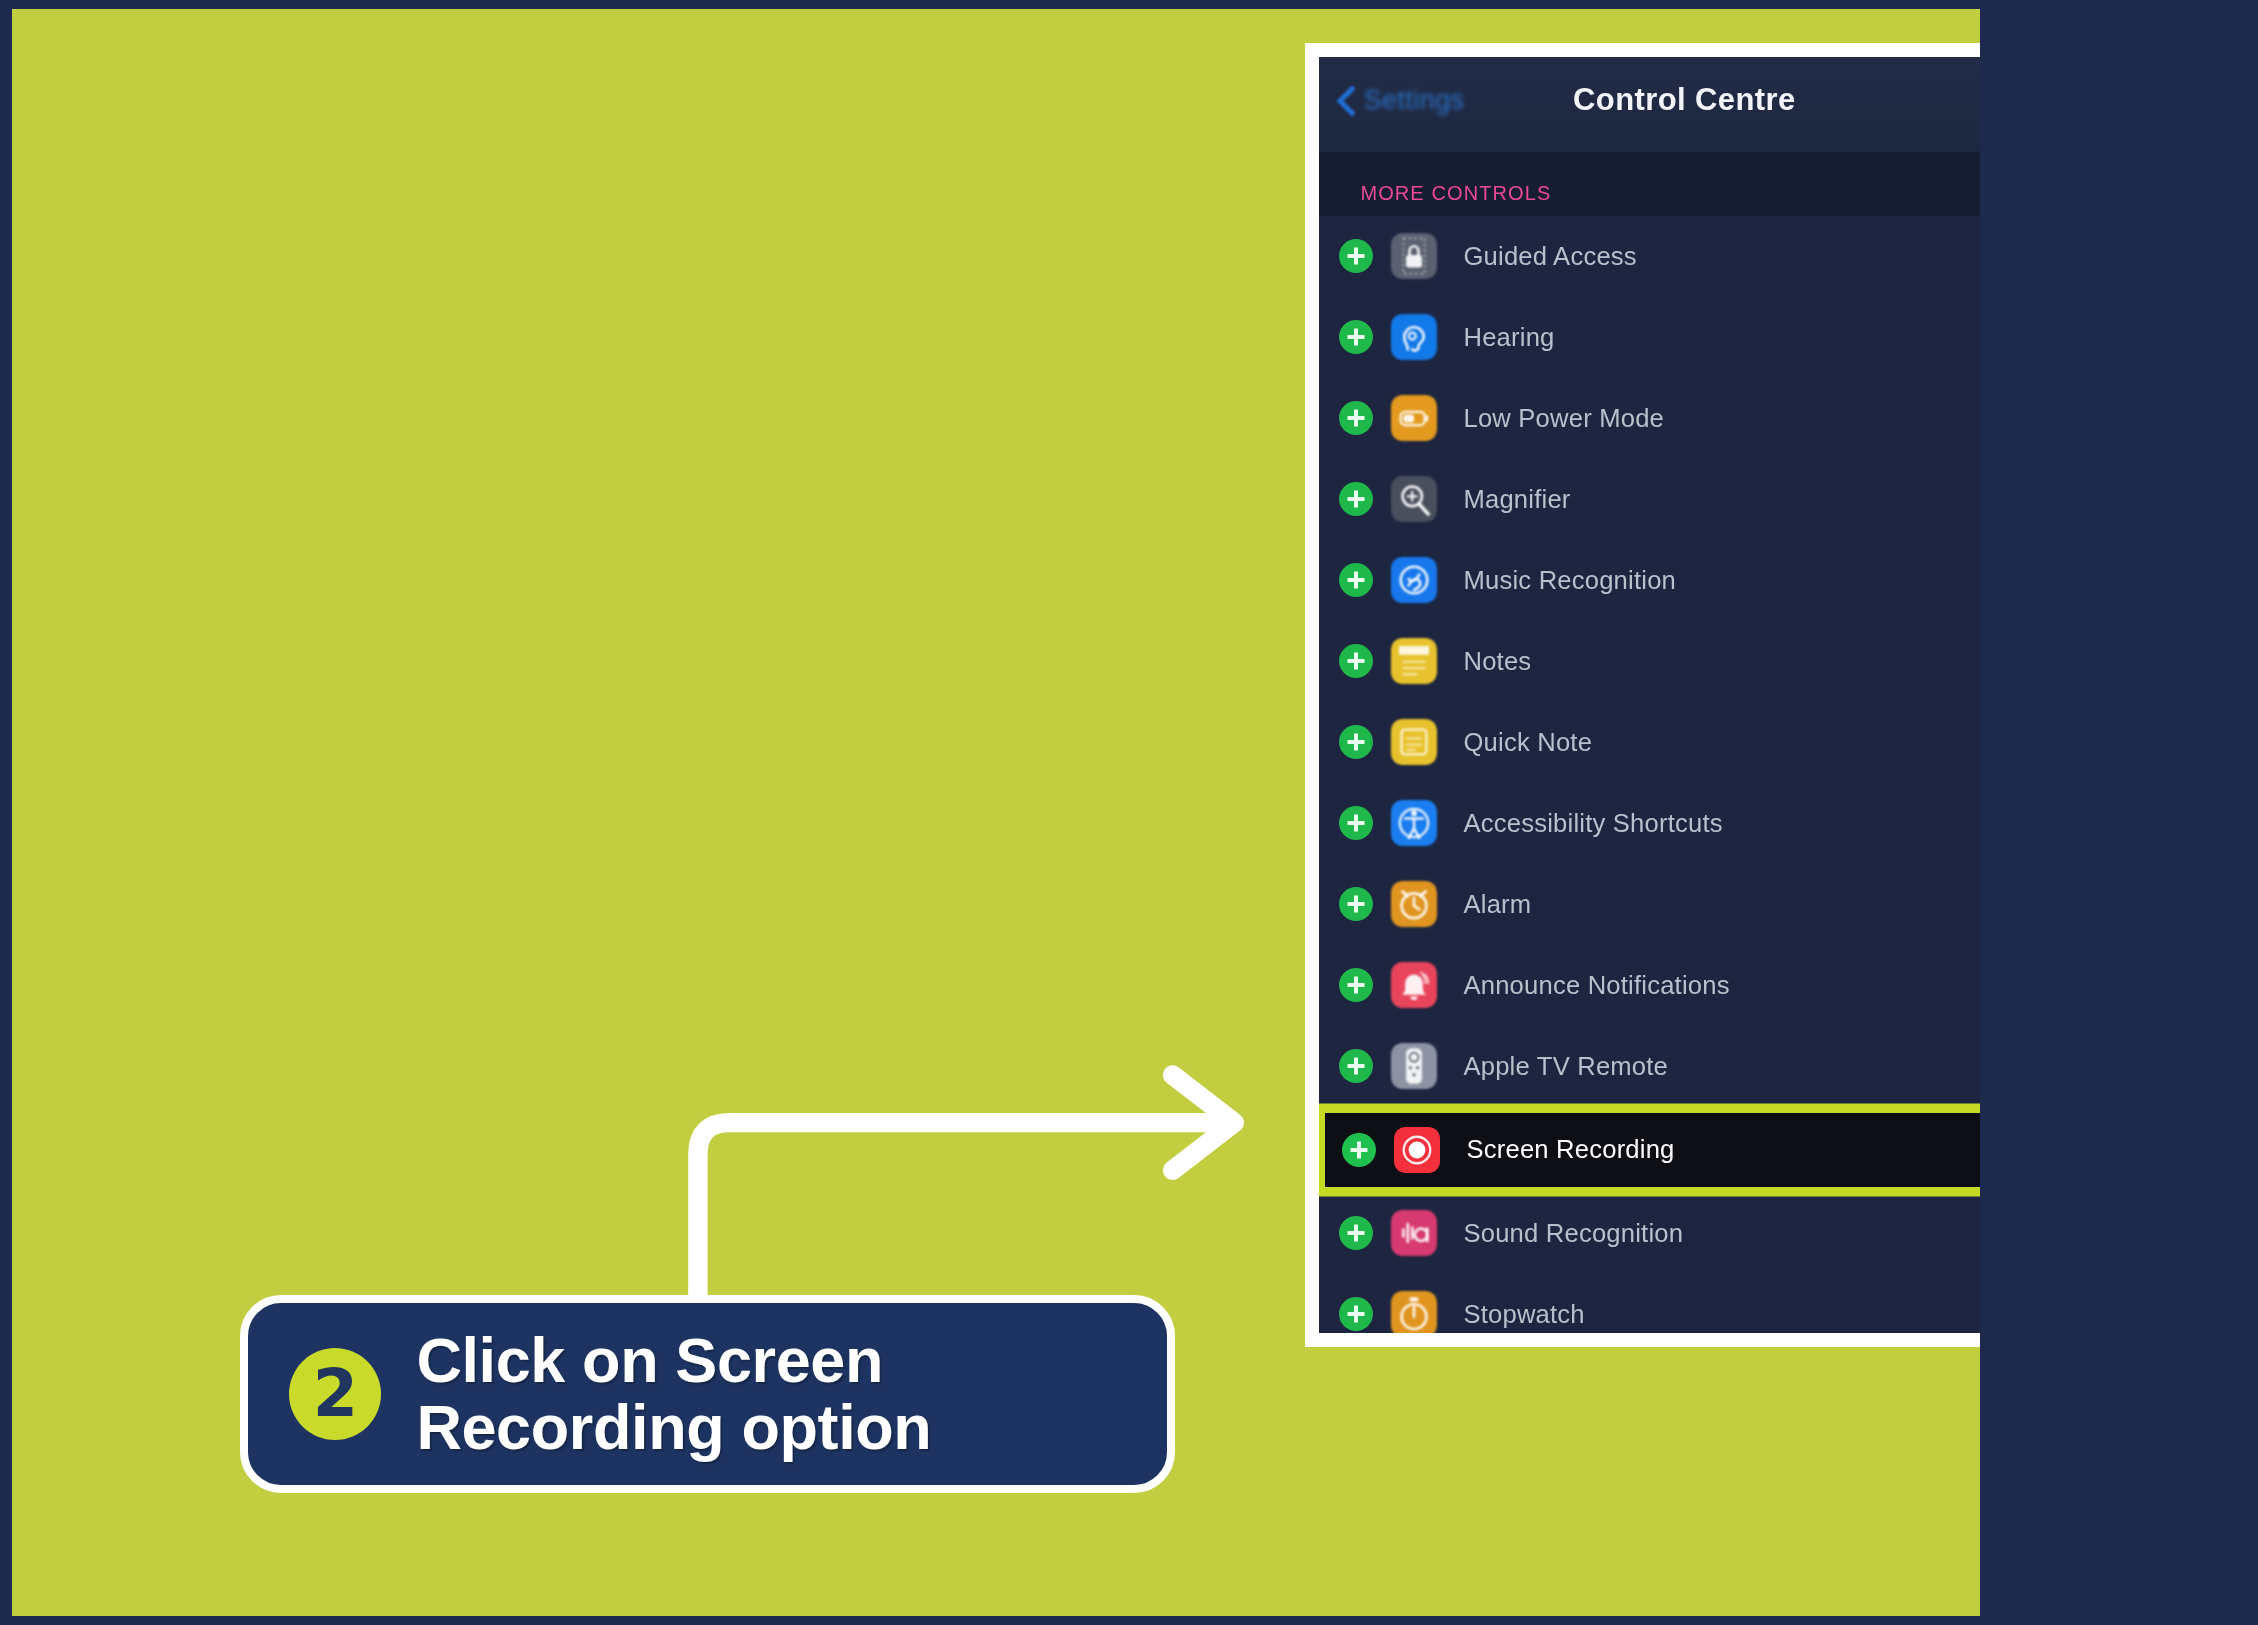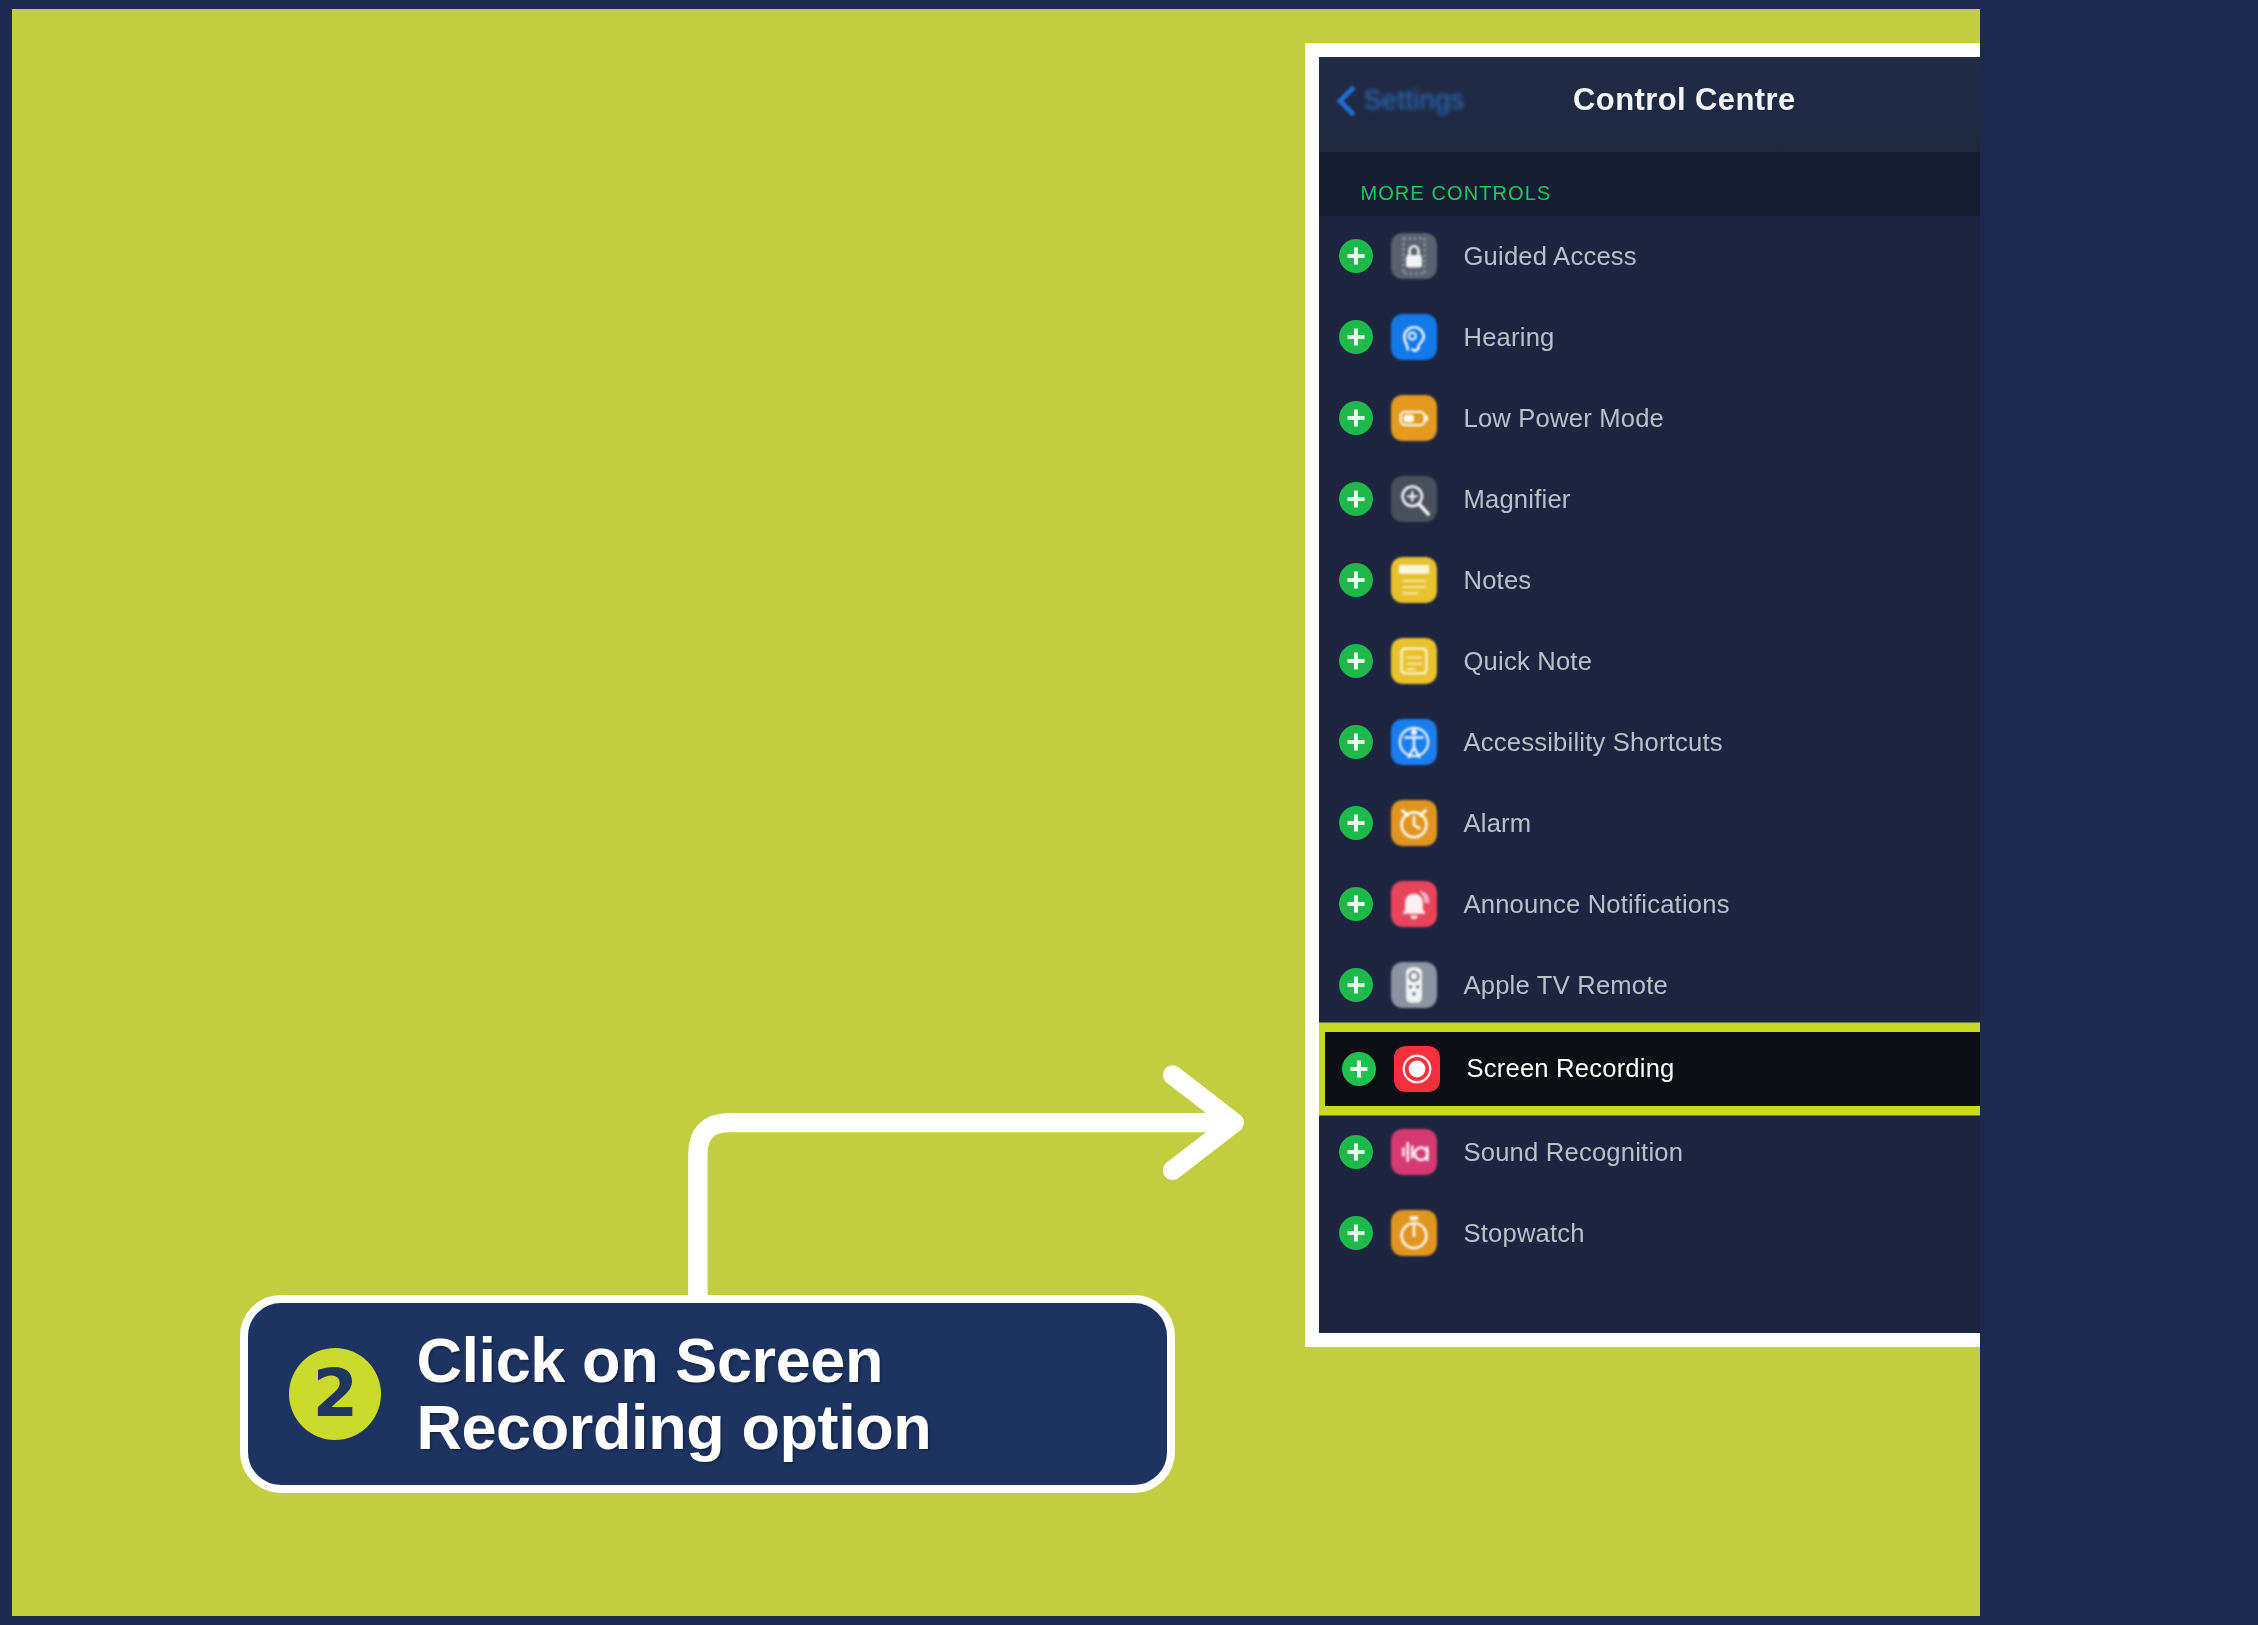--- a/index.html
+++ b/index.html
@@ -99,21 +99,21 @@
   
   #section-header {
     height: 64px;
     background: #161d33;
     display: flex;
     align-items: flex-end;
     padding: 0 0 10.6px 41px;
   }
   #section-header-label {
     font-size: 20px;
-    color: #22c55e;
+    color: #ec4899;
     letter-spacing: 1.1px;
     filter: blur(0.6px);
   }
 
   
   #controls-list {
     background: #1d2540;
     height: calc(100% - 159px);
     position: relative;
   }
@@ -313,20 +313,32 @@
        <path d="M32 32 L42 43" stroke="rgba(255,255,255,.92)" stroke-width="4" stroke-linecap="round"></path>
        <path d="M24 18v10M19 23h10" stroke="rgba(255,255,255,.92)" stroke-width="2.6" stroke-linecap="round"></path>
                 </svg>
               </div>
               <div class="control-label">Magnifier</div>
             </div>
             <div class="control-row">
               <div class="add-btn"></div>
               <div class="app-icon">
                 <svg viewBox="0 0 52 52" xmlns="http://www.w3.org/2000/svg">
+                  <rect width="52" height="52" rx="12" fill="#1678ec"></rect>
+       <circle cx="26" cy="26" r="15" fill="none" stroke="rgba(255,255,255,.92)" stroke-width="3"></circle>
+       <path d="M20 32c3-6 9-9 12-5s-1 9-6 10" stroke="rgba(255,255,255,.92)" stroke-width="3" fill="none" stroke-linecap="round"></path>
+       <path d="M32 20c-3 6-9 9-12 5" stroke="rgba(255,255,255,.92)" stroke-width="3" fill="none" stroke-linecap="round"></path>
+                </svg>
+              </div>
+              <div class="control-label">Music Recognition</div>
+            </div>
+            <div class="control-row">
+              <div class="add-btn"></div>
+              <div class="app-icon">
+                <svg viewBox="0 0 52 52" xmlns="http://www.w3.org/2000/svg">
                   <rect width="52" height="52" rx="12" fill="#e8c22c"></rect>
        <rect x="9" y="9" width="34" height="10" fill="rgba(255,255,255,.85)"></rect>
        <path d="M14 27h24M14 34h24M14 41h15" stroke="rgba(255,255,255,.55)" stroke-width="2.6" stroke-linecap="round"></path>
                 </svg>
               </div>
               <div class="control-label">Notes</div>
             </div>
             <div class="control-row">
               <div class="add-btn"></div>
               <div class="app-icon">

